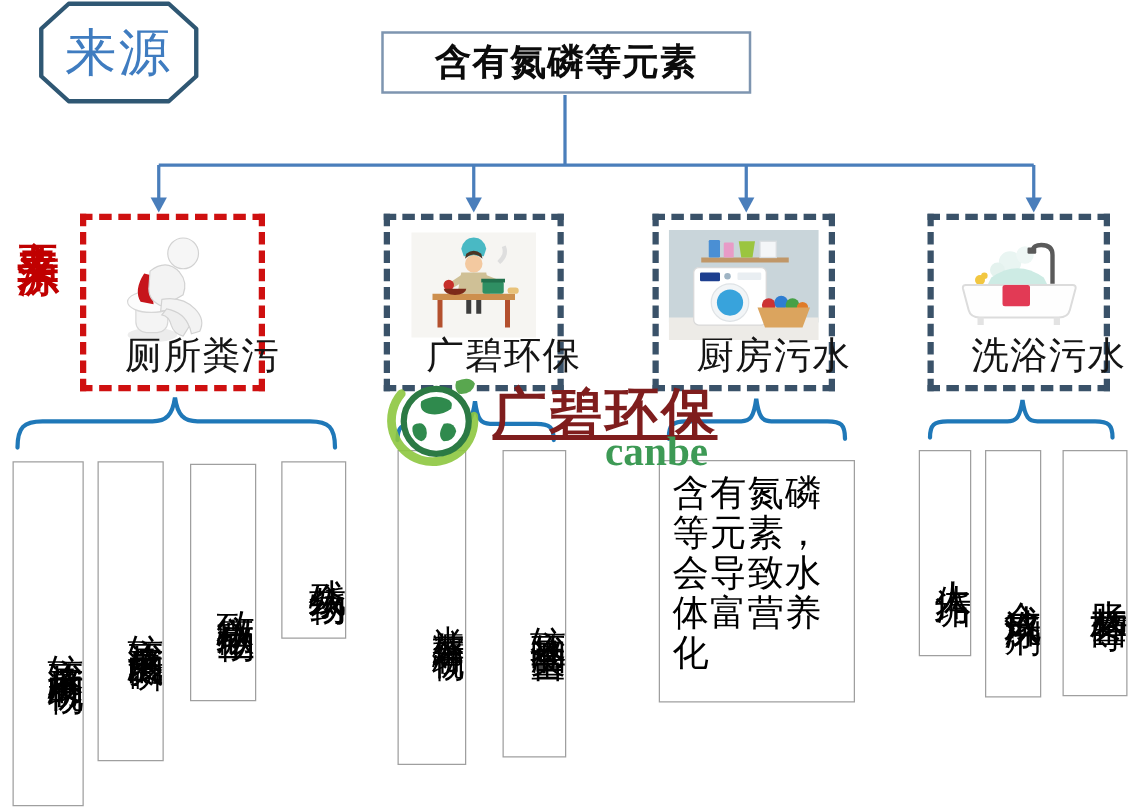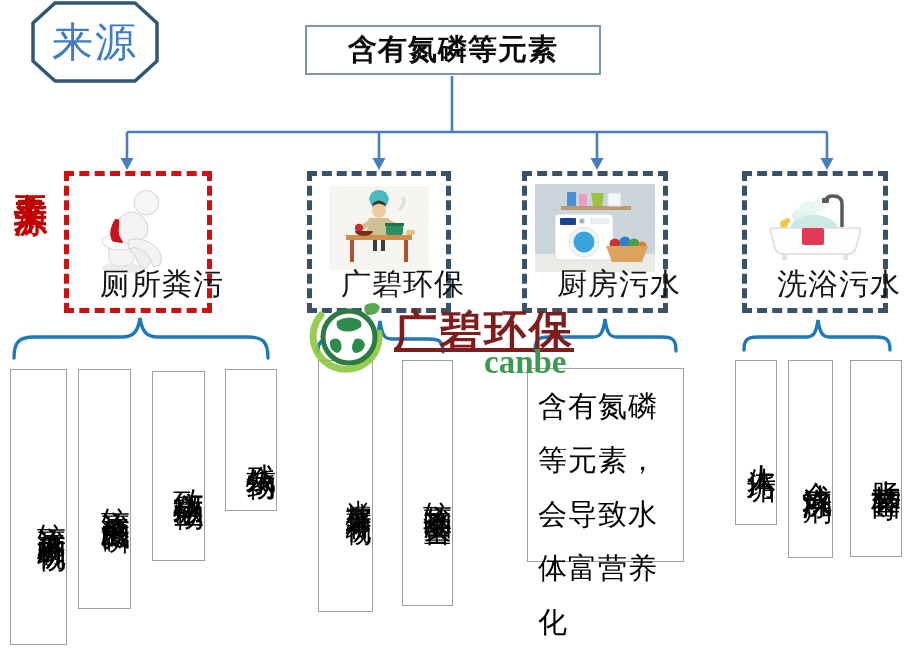--- a/index.html
+++ b/index.html
@@ -52,21 +52,21 @@
   
   .factor{
     box-sizing:border-box;background:#fff;border:1px solid #9f9f9f;z-index:2;
     display:flex;align-items:flex-start;justify-content:center;color:#000;
   }
   .factor.vert{
     writing-mode:vertical-rl;text-orientation:upright;
     padding-top:10px;letter-spacing:3px;line-height:1;
   }
   .factor.horiz{
-    display:block;padding:10px 10px;font-size:29px;line-height:54px;letter-spacing:1px;
+    display:block;padding:10px 10px;font-size:29px;line-height:32px;letter-spacing:1px;
   }
   #f-t0{left:10px; top:369px;width:57px;height:276px;font-size:29px;}
   #f-t1{left:78px; top:369px;width:53px;height:240px;font-size:29px;}
   #f-t2{left:152px;top:371px;width:53px;height:190px;font-size:31px;}
   #f-t3{left:225px;top:369px;width:52px;height:142px;font-size:30px;}
   #f-k0{left:318px;top:360px;width:55px;height:252px;font-size:26px;}
   #f-k1{left:402px;top:360px;width:51px;height:246px;font-size:29px;}
   #f-w0{left:527px;top:368px;width:157px;height:194px;}
   #f-b0{left:735px;top:360px;width:42px;height:165px;font-size:29px;}
   #f-b1{left:788px;top:360px;width:45px;height:198px;font-size:30px;}

